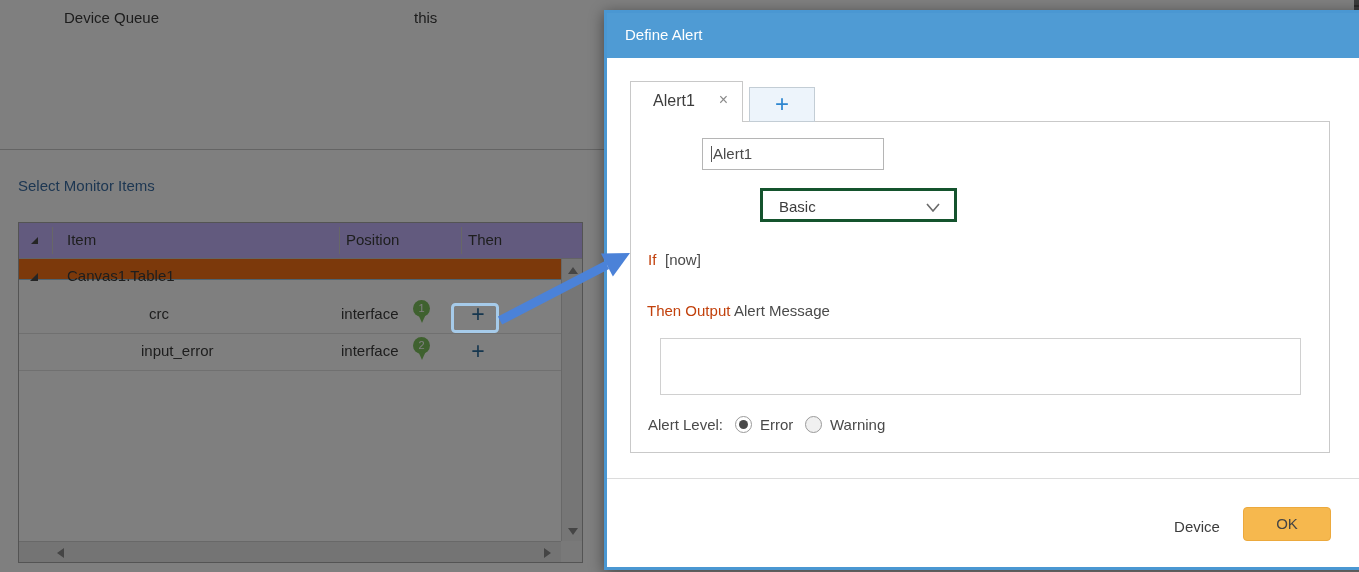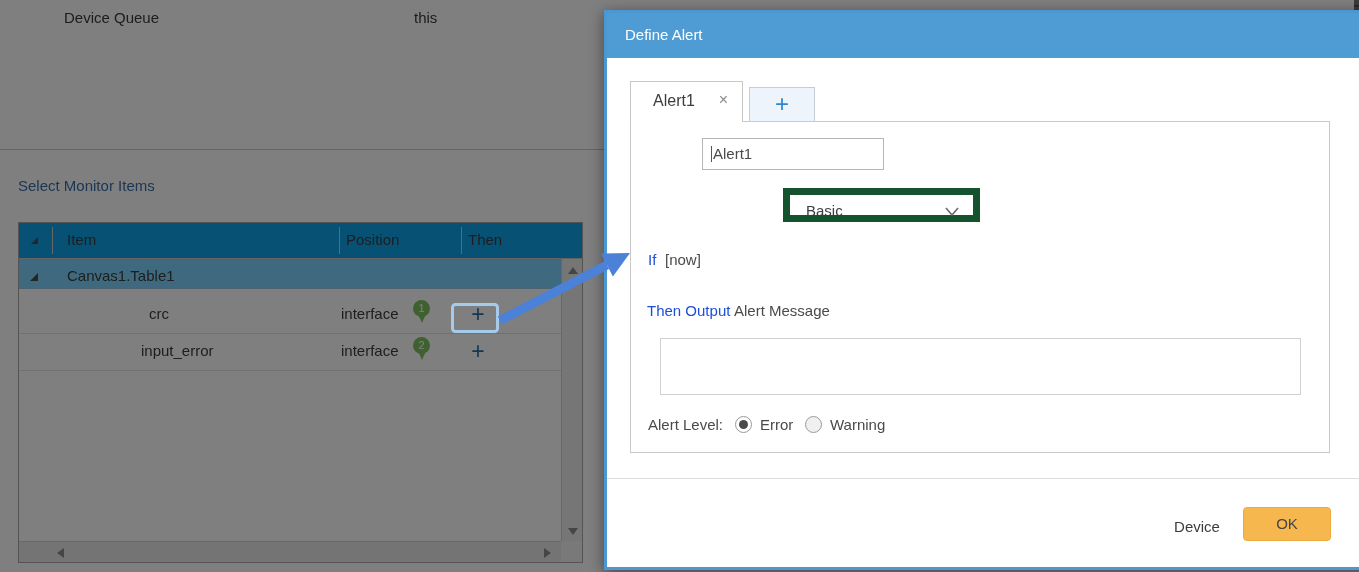--- a/index.html
+++ b/index.html
@@ -13,27 +13,27 @@
     background:#fff; border-bottom:1px solid #c9c9c9; }
   .topbar .lbl { position:absolute; top:9px; font-size:15px; color:#3a3a3a; }
   .section-title { position:absolute; left:18px; top:177px; font-size:15px; color:#3b6ea5; }
   .edge-art { position:absolute; right:0; top:0; width:5px; height:26px;
     background:repeating-linear-gradient(#777 0 5px, #555 5px 7px); }
 
   
   .tbl { position:absolute; left:18px; top:222px; width:565px; height:341px;
     border:1px solid #a8a8a8; background:#fff; font-size:15px; color:#3c3c3c; }
   .thead { position:absolute; left:0; top:0; width:100%; height:36px;
-    background:#0ea5e9; border-bottom:1px solid #c9c9c9; }
+    background:#c4b5fd; border-bottom:1px solid #c9c9c9; }
   .thead .sep { position:absolute; top:4px; bottom:4px; width:1px; background:#cfcfcf; }
   .hcell { position:absolute; top:8px; }
   .tri-se { width:0; height:0; border-bottom:8px solid #4a4a4a; border-left:8px solid transparent; }
   .tri-se.small { border-bottom-width:7px; border-left-width:7px; }
   .trow { position:absolute; left:0; width:542px; height:37px; border-bottom:1px solid #e0e0e0; background:#fff; }
-  .trow.sel { background:#7dd3fc; border-bottom:1px solid #9cc7e2; height:30px;text-decoration:underline; }
+  .trow.sel { background:#f97316; border-bottom:1px solid #9cc7e2; height:21px;text-decoration:underline; }
   .cell-txt { position:absolute; top:8px; }
   .pos-txt { position:absolute; left:322px; width:66px; top:8px; text-align:left; }
   .pin { position:absolute; left:394px; top:3px; width:17px; height:17px; border-radius:50%;
     background:#7fc25f; color:#fff; font-size:11px; line-height:17px; text-align:center; z-index:2; }
   .pin::after { content:''; position:absolute; left:4.5px; top:14px;
     border-left:4px solid transparent; border-right:4px solid transparent; border-top:9px solid #7fc25f; }
   .plus-cell { position:absolute; left:444px; top:2px; width:30px; height:30px;
     color:#2d6e9e; font-size:23px; font-weight:400; text-align:center; line-height:30px; cursor:pointer; }
   
   .vsb { position:absolute; right:0; top:36px; width:21px; height:284px;
@@ -61,25 +61,25 @@
     cursor:pointer; z-index:3; }
   .tab1 { left:23px; top:68px; width:113px; height:41px; }
   .tab1 .t-lbl { position:absolute; left:22px; top:10px; font-size:16px; color:#3c3c3c; }
   .tab1 .t-x { position:absolute; right:14px; top:9px; color:#8a8a8a; font-size:16px; }
   .tab2 { left:142px; top:74px; width:66px; height:35px; background:#edf4fb;
     border:1px solid #c3cdd5; text-align:center; }
   .tab2 .t-plus { color:#2e86d0; font-size:24px; line-height:31px; font-weight:400; }
   .cbox { position:absolute; left:23px; top:108px; width:700px; height:332px;
     border:1px solid #c9c9c9; background:#fff; z-index:2; }
   .flabel { position:absolute; color:#4a4a4a; }
-  .blue { color:#1d4ed8; }
+  .blue { color:#c2410c; }
   .field { position:absolute; border:1px solid #b5b5b5; background:#fff; }
   .name-field { left:95px; top:125px; width:182px; height:32px; padding:6px 8px; }
   .caret { display:inline-block; width:1px; height:16px; background:#555; vertical-align:-3px; margin-right:1px; }
-  .select { position:absolute; border:7px solid #14532d; background:#fff; cursor:pointer;margin-left:23px; }
+  .select { position:absolute; border:3px solid #14532d; background:#fff; cursor:pointer; }
   .select .s-val { position:absolute; left:16px; top:7px; color:#3c3c3c; }
   .select svg { position:absolute; right:14px; top:12px; }
   .msg-area { position:absolute; left:53px; top:325px; width:641px; height:57px;
     border:1px solid #d0d0d0; resize:none; font-family:inherit; font-size:15px; padding:6px; }
   .radio { position:absolute; width:17px; height:17px; border:1px solid #9a9a9a;
     border-radius:50%; background:#f0f0f0; cursor:pointer; }
   .radio.on { background:#fff; }
   .radio.on::after { content:''; position:absolute; left:3px; top:3px; width:9px; height:9px;
     border-radius:50%; background:#4a4a4a; }
   .ftr-sep { position:absolute; left:0; right:0; top:465px; border-top:1px solid #dcdcdc; }

